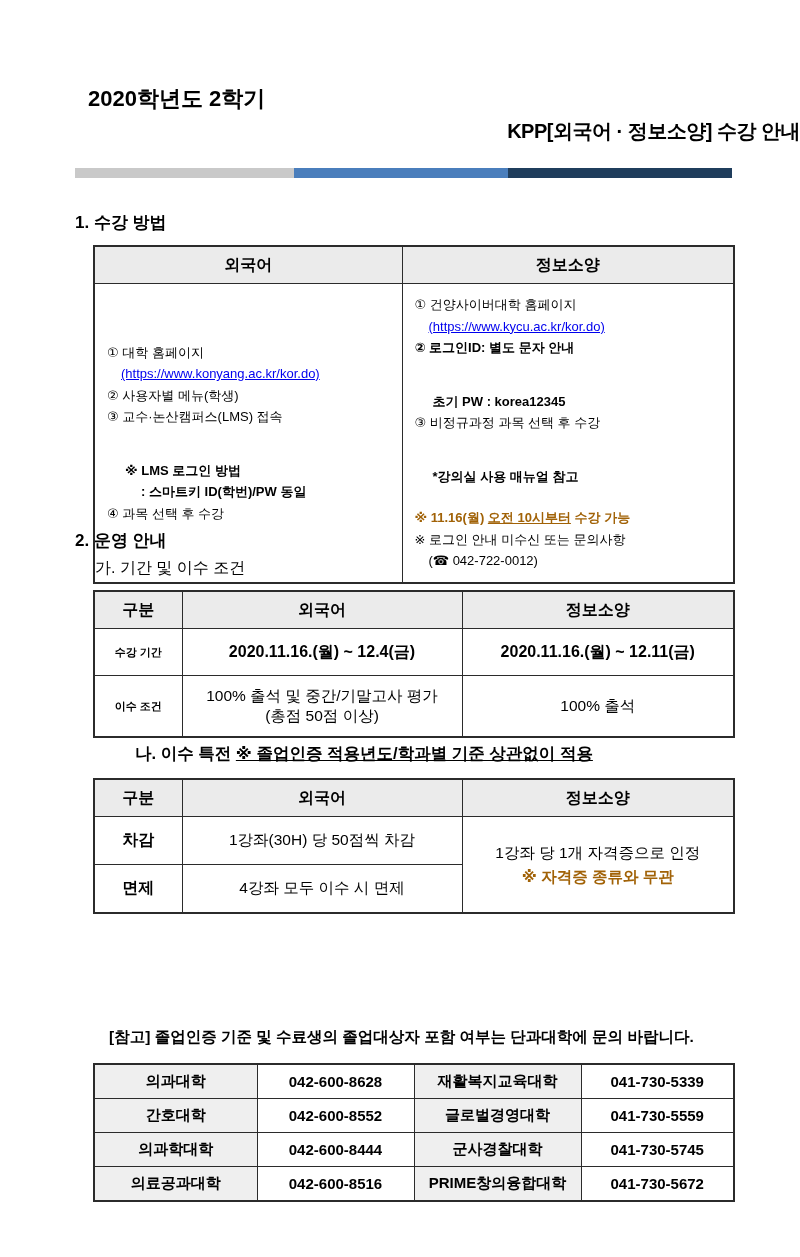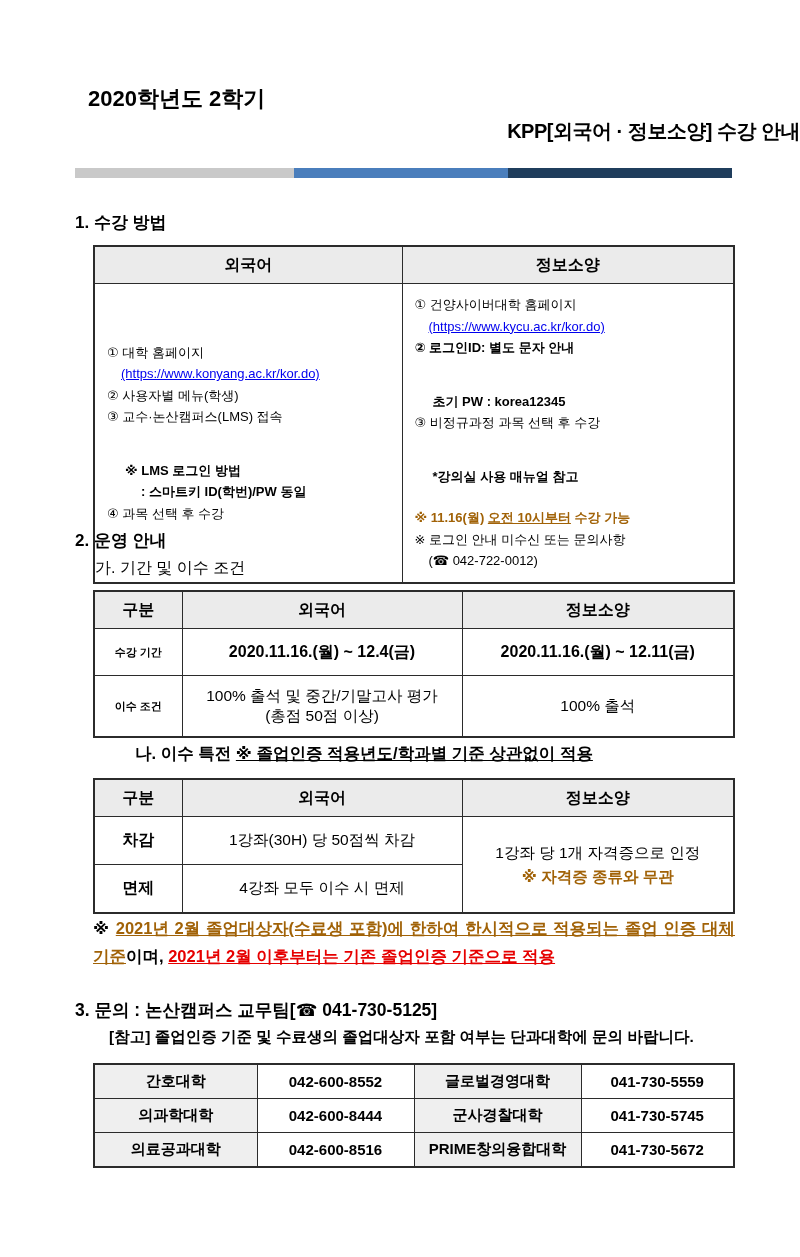--- a/index.html
+++ b/index.html
@@ -167,33 +167,37 @@
         <div class="line b blue">※ 자격증 종류와 무관</div>
       </td>
     </tr>
     <tr class="r2">
       <td class="rowlabel">면제</td>
       <td>4강좌 모두 이수 시 면제</td>
     </tr>
   </tbody>
     </table>
 
-  <div class="note2"><span>※ </span><span class="blue u">2021년 2월 졸업대상자(수료생 포함)에 한하여 한시적으로 적용되는 졸업 인증 대체 기준</span><span>이며, </span><span class="red u">2021년 2월 이후부터는 기존 졸업인증 기준으로 적용</span></div>
-
-  <div class="h-sec" style="left:75px; top:998px; font-size:17.5px;">3. 문의 : 논산캠퍼스 교무팀[☎ 041-730-5125]</div>
+
   <div class="h-sec" style="left:95px; top:1027px; font-size:15.5px;padding-left:14px;">[참고] 졸업인증 기준 및 수료생의 졸업대상자 포함 여부는 단과대학에 문의 바랍니다.</div>
 
   <table class="doc-table" id="table4">
     <colgroup>
         <col style="width:163px;">
         <col style="width:157px;">
         <col style="width:167px;">
         <col style="width:153px;">
       </colgroup>
     <tbody>
+        <tr>
+      <td class="college">의과대학</td>
+      <td>042-600-8628</td>
+      <td class="college">재활복지교육대학</td>
+      <td>041-730-5339</td>
+    </tr>
     <tr>
       <td class="college">간호대학</td>
       <td>042-600-8552</td>
       <td class="college">글로벌경영대학</td>
       <td>041-730-5559</td>
     </tr>
     <tr>
       <td class="college">의과학대학</td>
       <td>042-600-8444</td>
       <td class="college">군사경찰대학</td>

